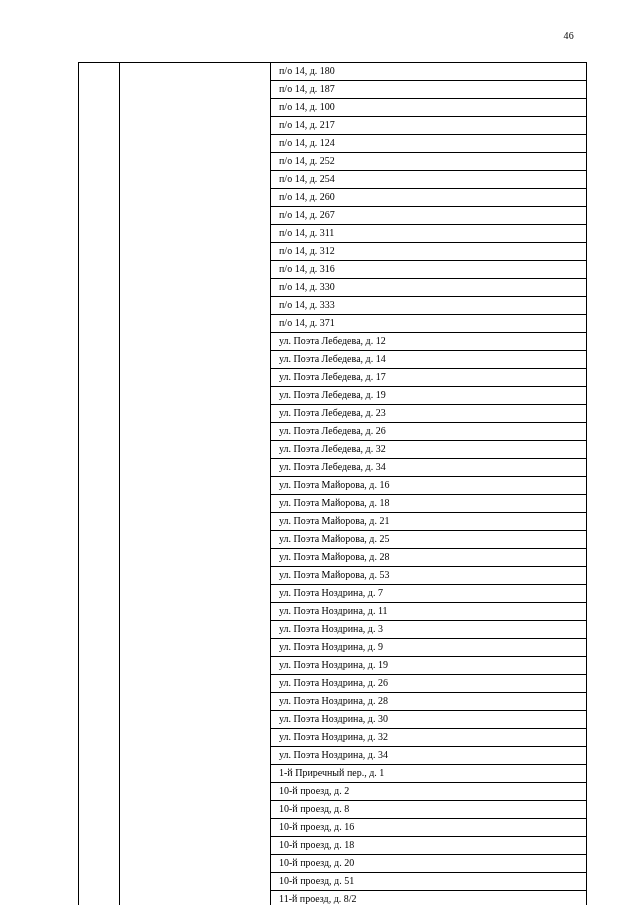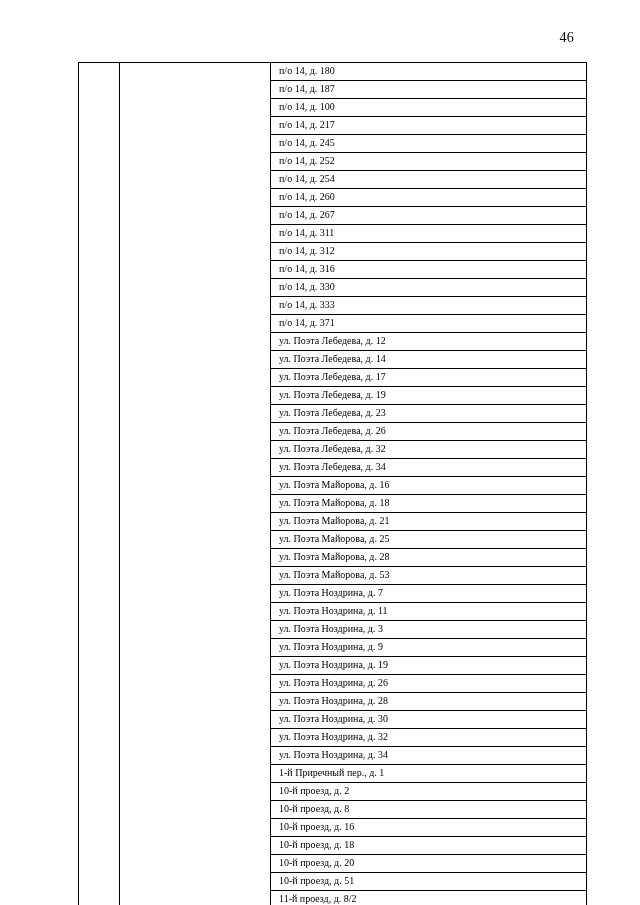--- a/index.html
+++ b/index.html
@@ -18,21 +18,21 @@
   .page {
     position: relative;
     width: 640px;
     height: 905px;
     box-sizing: border-box;
   }
   .page-number {
     position: absolute;
     top: 30px;
     right: 66px;
-    font-size: 14px;
+    font-size: 10px;
     font-family: "Liberation Serif", serif;
     letter-spacing: 0.2px;
     text-align: right;
   }
   .table-wrap {
     position: absolute;
     top: 62px;
     left: 78px;
     width: 505px;
   }
@@ -89,21 +89,21 @@
               <div class="cell-text">п/о 14, д. 100</div>
             </td>
           </tr>
         <tr class="addr-row">
             <td class="col-c">
               <div class="cell-text">п/о 14, д. 217</div>
             </td>
           </tr>
         <tr class="addr-row">
             <td class="col-c">
-              <div class="cell-text">п/о 14, д. 245</div>
+              <div class="cell-text">п/о 14, д. 124</div>
             </td>
           </tr>
         <tr class="addr-row">
             <td class="col-c">
               <div class="cell-text">п/о 14, д. 252</div>
             </td>
           </tr>
         <tr class="addr-row">
             <td class="col-c">
               <div class="cell-text">п/о 14, д. 254</div>

